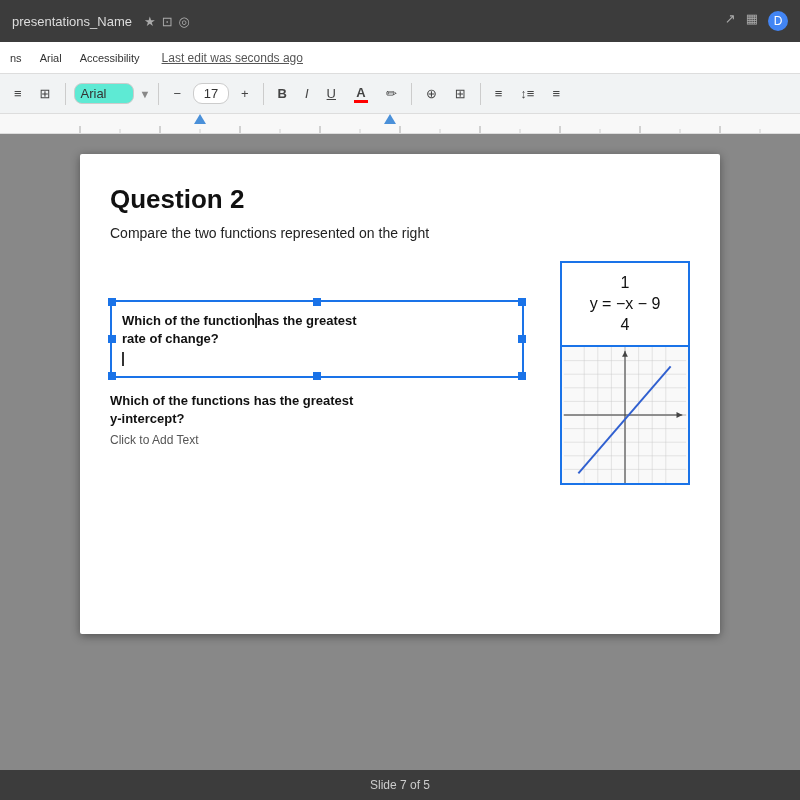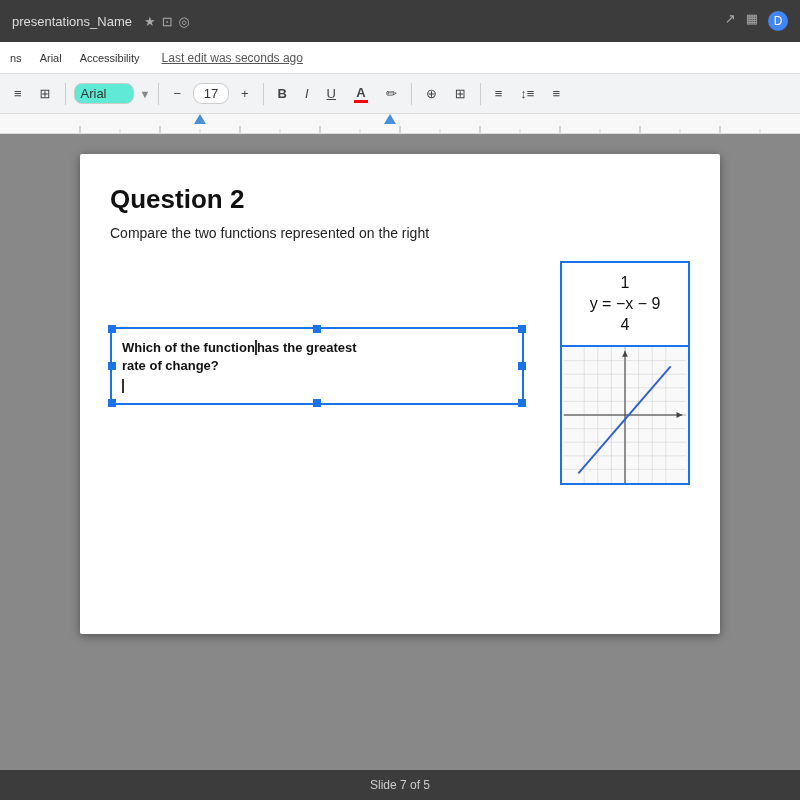--- a/index.html
+++ b/index.html
@@ -371,20 +371,24 @@
             <div class="selection-handle handle-lm"></div>
             <div class="selection-handle handle-rm"></div>
 
             <div class="question-text">
               Which of the function<span style="border-left:2px solid #333;margin: 0 0px;"></span>has the greatest<br>rate of change?
             </div>
 
             <div style="width:2px;height:14px;background:#333;display:block;margin-top:4px;"></div>
           </div>
 
+          <div class="bottom-text">
+            <div class="bottom-q">Which of the functions has the greatest<br>y-intercept?</div>
+            <div class="click-to-add">Click to Add Text</div>
+          </div>
 
         </div>
 
         <div class="slide-right">
 
           <div class="equation-box">
             <div style="font-size:16px;font-weight:normal;line-height:1.3;">
               <span>1</span><br>
               <span>y = −x − 9</span><br>
               <span>4</span>

